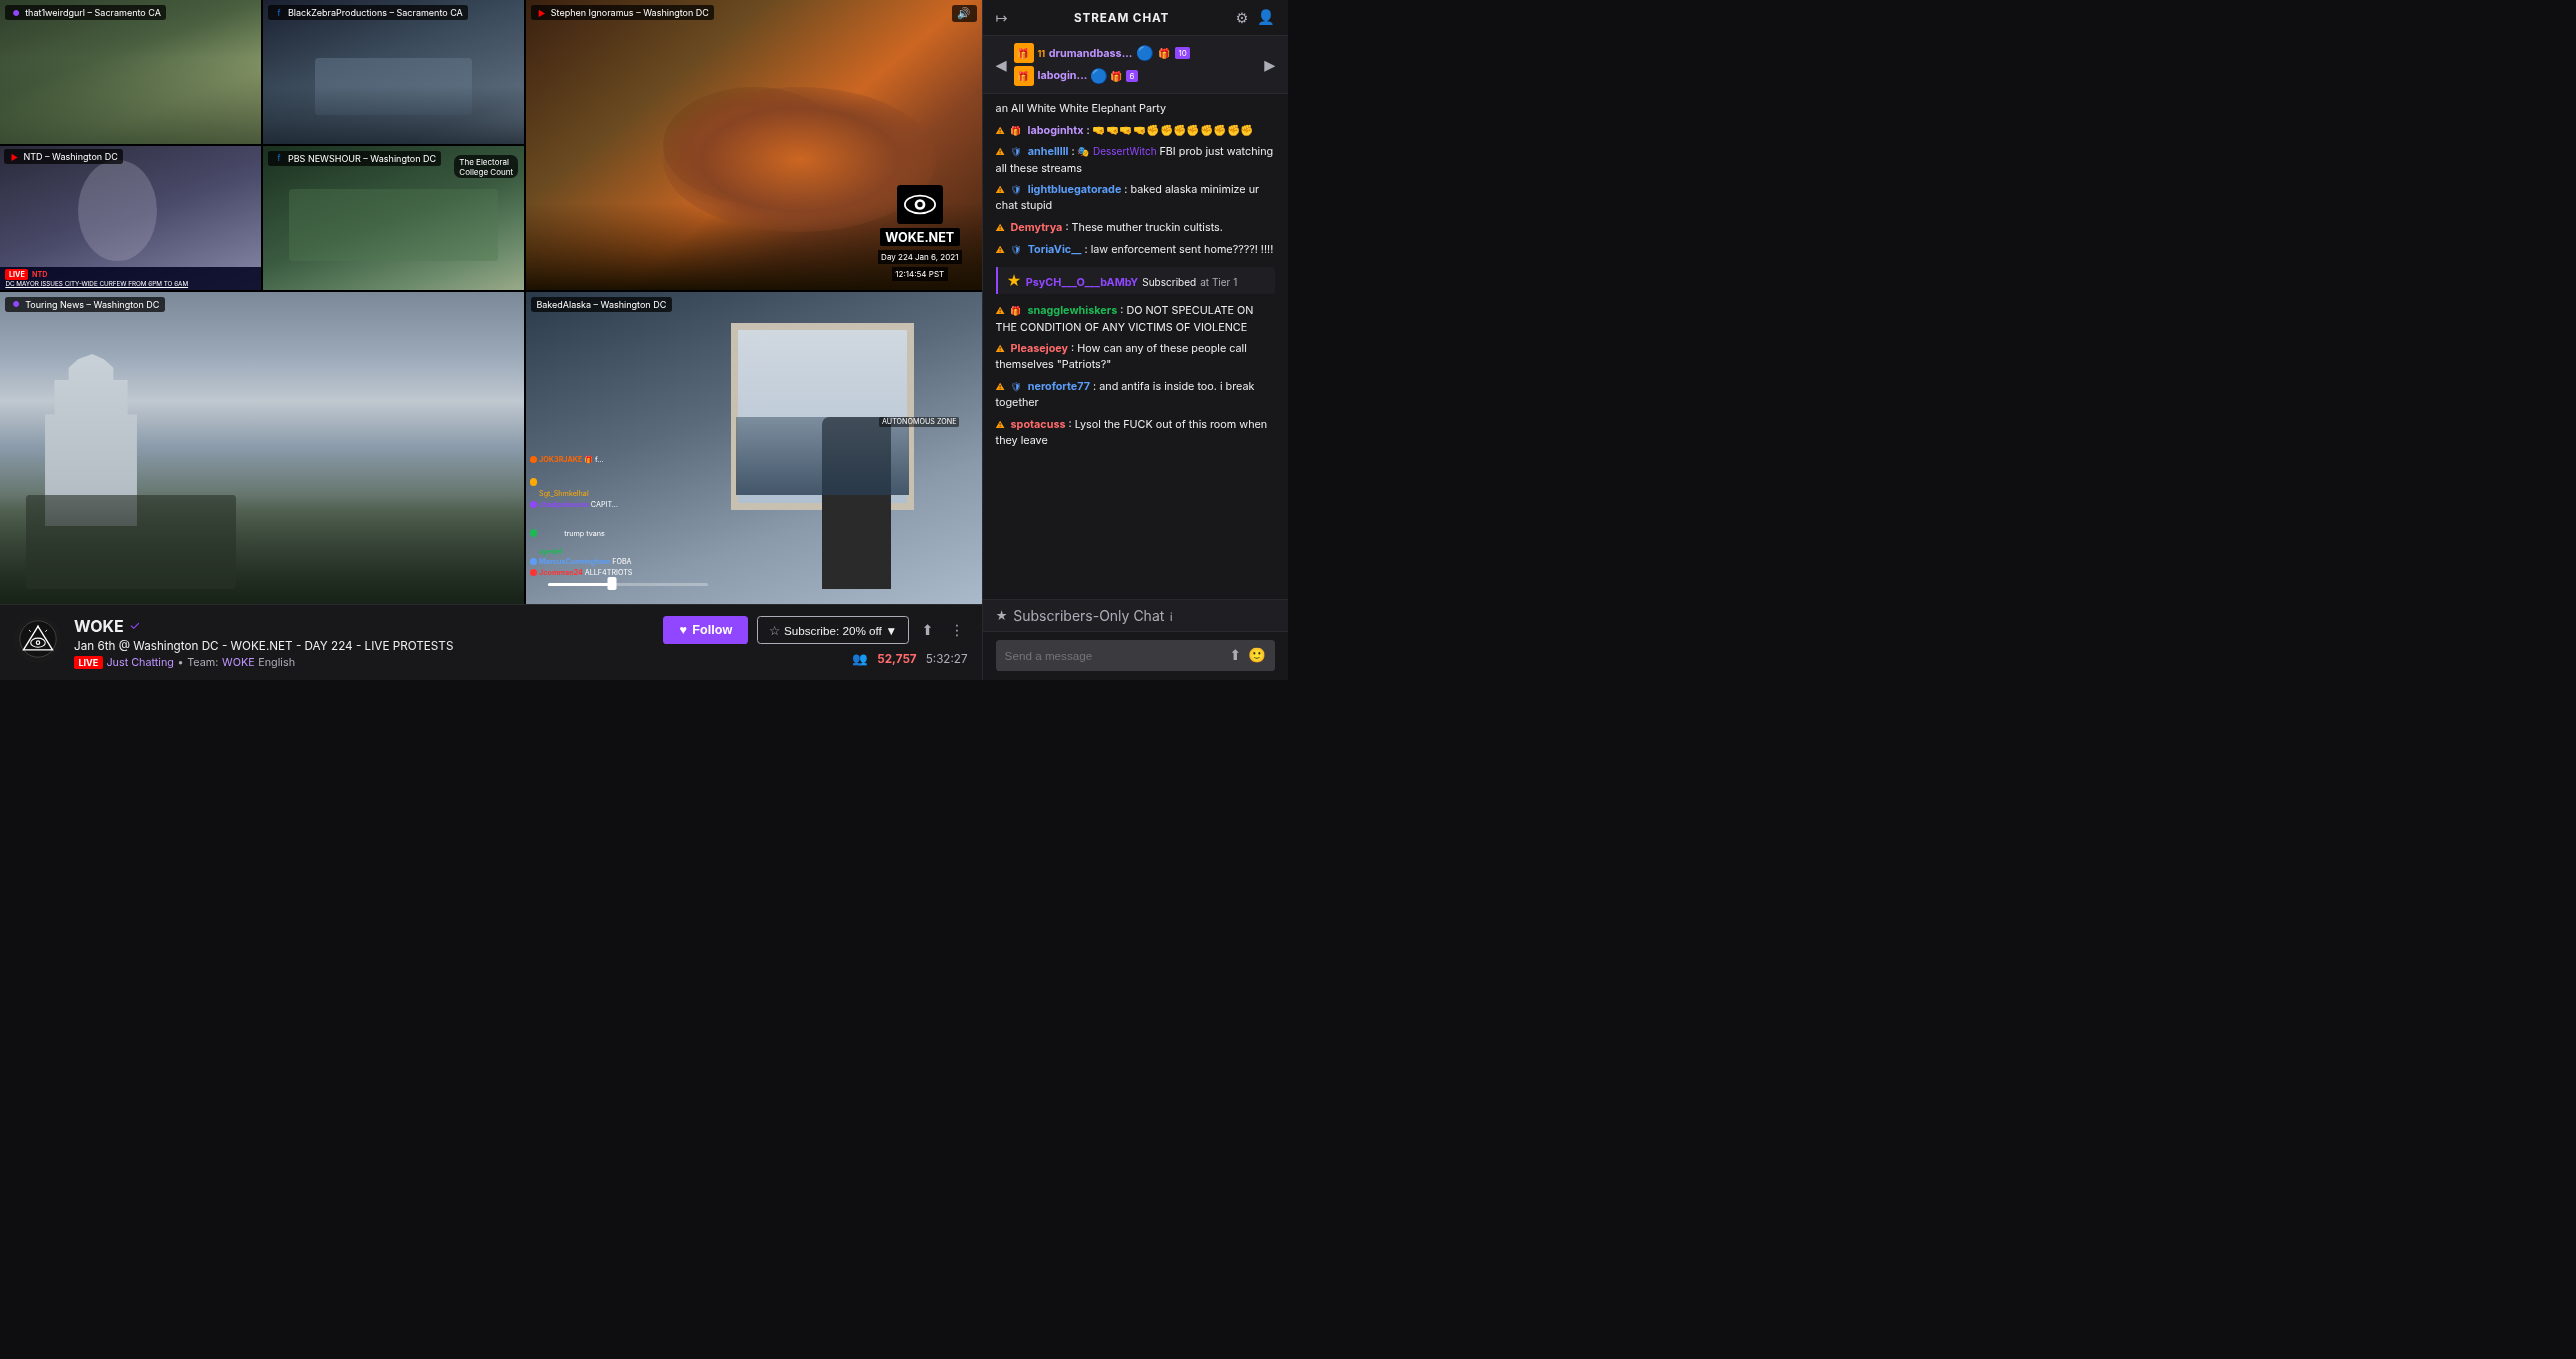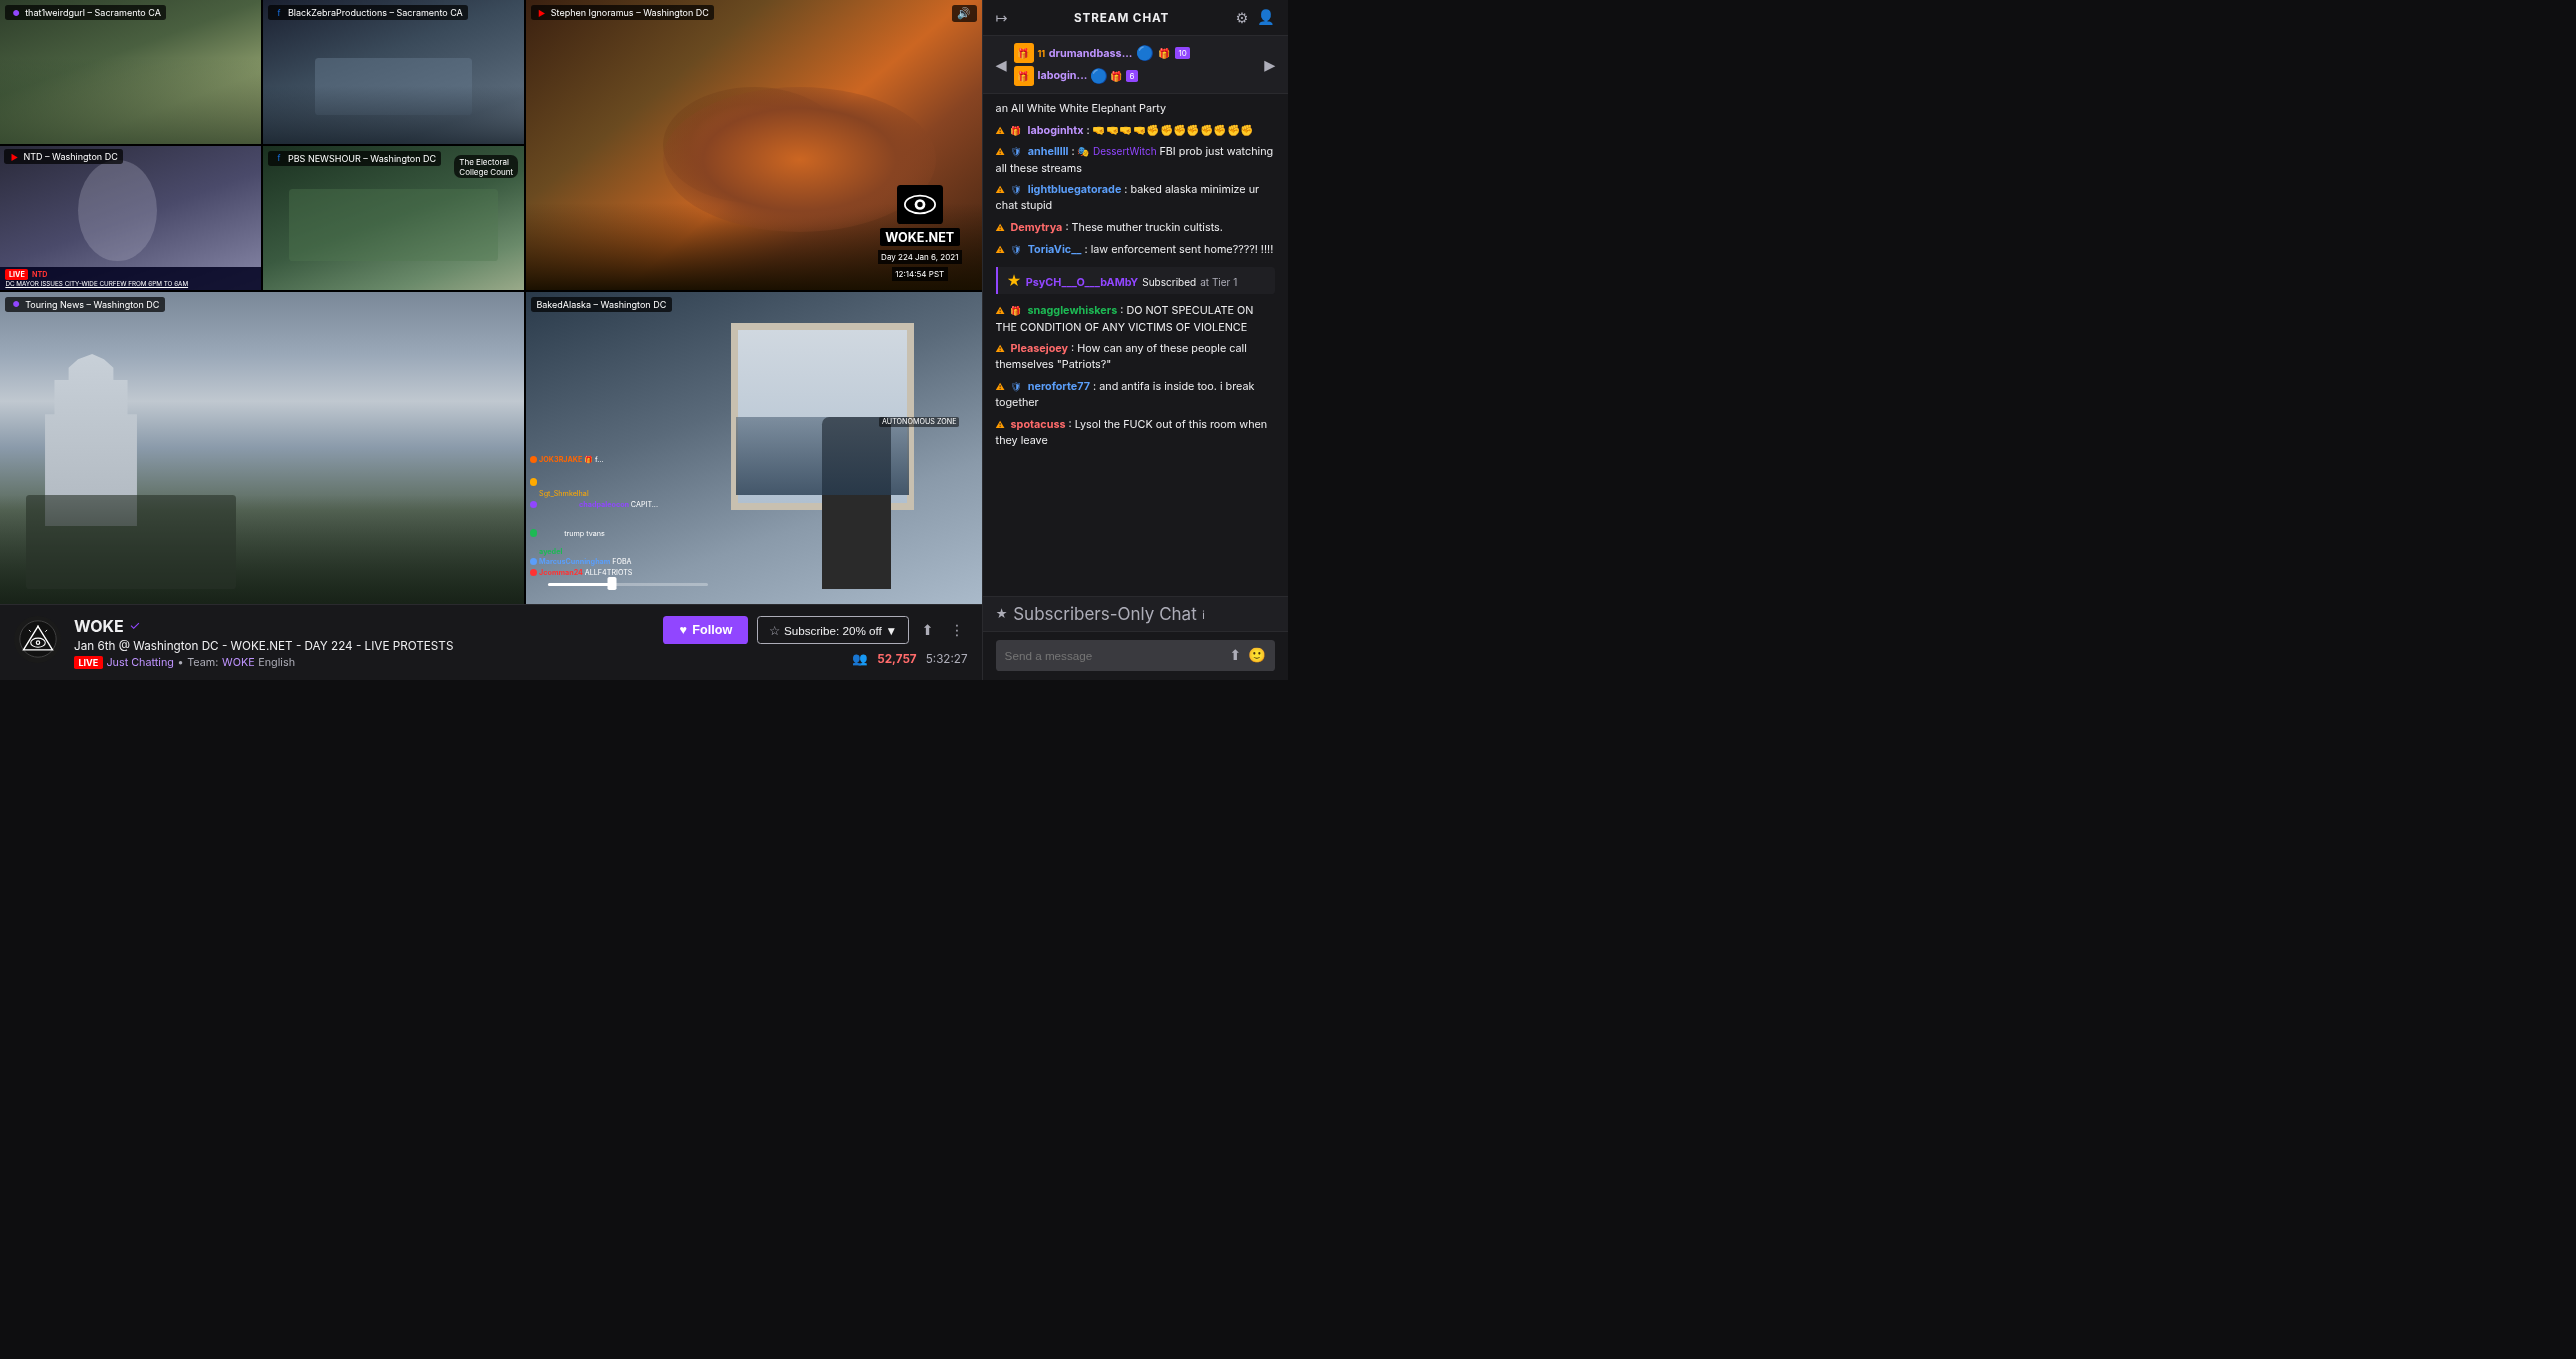--- a/index.html
+++ b/index.html
@@ -419,21 +419,21 @@
     
     .subs-only-bar {
       display: flex;
       align-items: center;
       gap: 5.4px;
       padding: 7.2px 12.6px;
       border-top: 0.9px solid #2a2a2e;
       background: #1f1f23;
       flex-shrink: 0;
     }
-    .subs-only-text { font-size: 17px; color: #adadb8; }
+    .subs-only-text { font-size: 14px; color: #adadb8; }
     .info-circle {
       color: #adadb8;
       font-size: 11.7px;
       cursor: pointer;
     }
 
     
     .chat-input-area {
       padding: 7.2px 12.6px 9px;
       border-top: 0.9px solid #2a2a2e;
@@ -577,21 +577,21 @@
               <span style="width:7.2px;height:7.2px;background:#ff6600;border-radius:50%;display:inline-block;"></span>
               <span style="color:#ff6600;font-weight:bold;">JOK3RJAKE</span>
               <span> 🎁 f...</span>
             </div>
           <div style="display:flex;align-items:center;gap:1.8px;margin-bottom:1.8px;">
               <span style="width:7.2px;height:7.2px;background:#ffaa00;border-radius:50%;display:inline-block;"></span>
               <span style="color:#ffaa00;font-weight:normal;margin-top:23px;">Sgt_Shmkelhal</span>
             </div>
           <div style="display:flex;align-items:center;gap:1.8px;margin-bottom:1.8px;">
               <span style="width:7.2px;height:7.2px;background:#9146ff;border-radius:50%;display:inline-block;"></span>
-              <span style="color:#9146ff;font-weight:bold;margin-left:40px;">chadpaleocon</span>
+              <span style="color:#9146ff;font-weight:bold;">chadpaleocon</span>
               <span> CAPIT...</span>
             </div>
           <div style="display:flex;align-items:center;gap:1.8px;margin-bottom:1.8px;">
               <span style="width:7.2px;height:7.2px;background:#1db954;border-radius:50%;display:inline-block;"></span>
               <span style="color:#1db954;font-weight:bold;margin-top:36px;">ayedel</span>
               <span> trump tvans</span>
             </div>
           <div style="display:flex;align-items:center;gap:1.8px;margin-bottom:1.8px;">
               <span style="width:7.2px;height:7.2px;background:#5b9ef9;border-radius:50%;display:inline-block;"></span>
               <span style="color:#5b9ef9;font-weight:bold;">MarcusCunningham</span>

